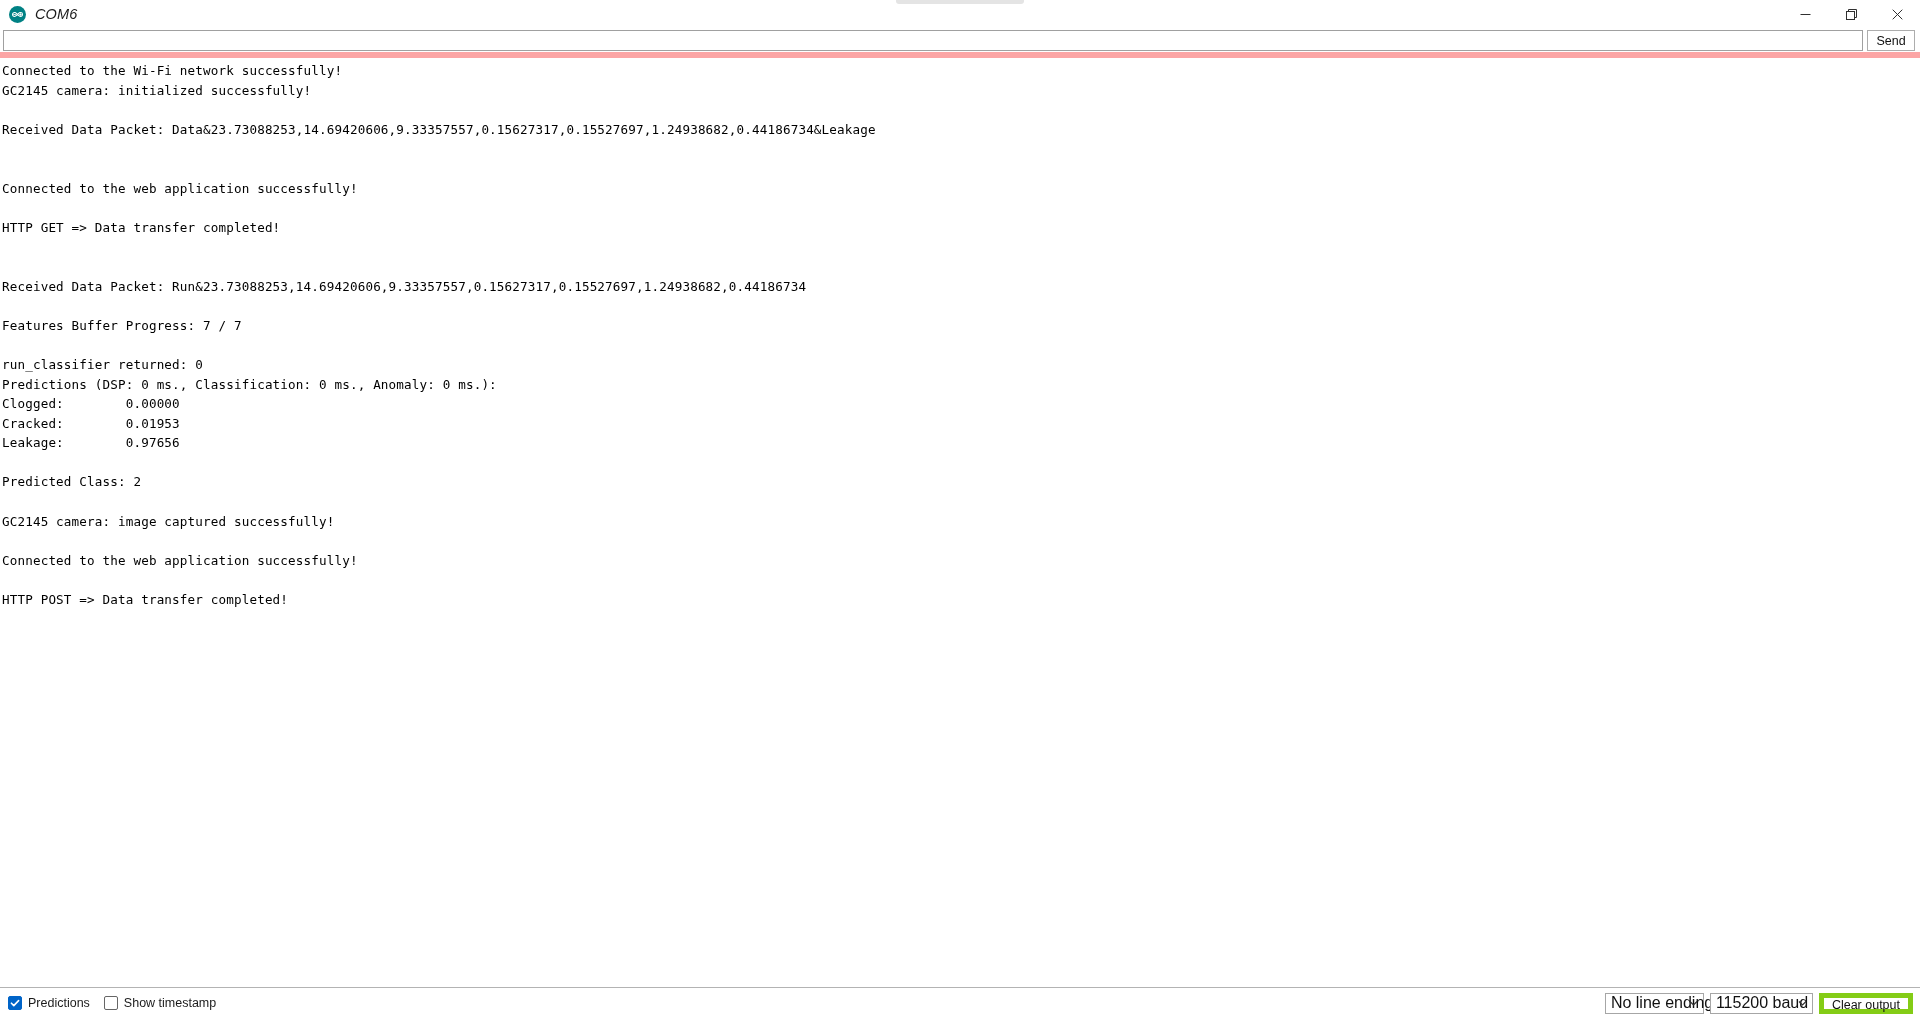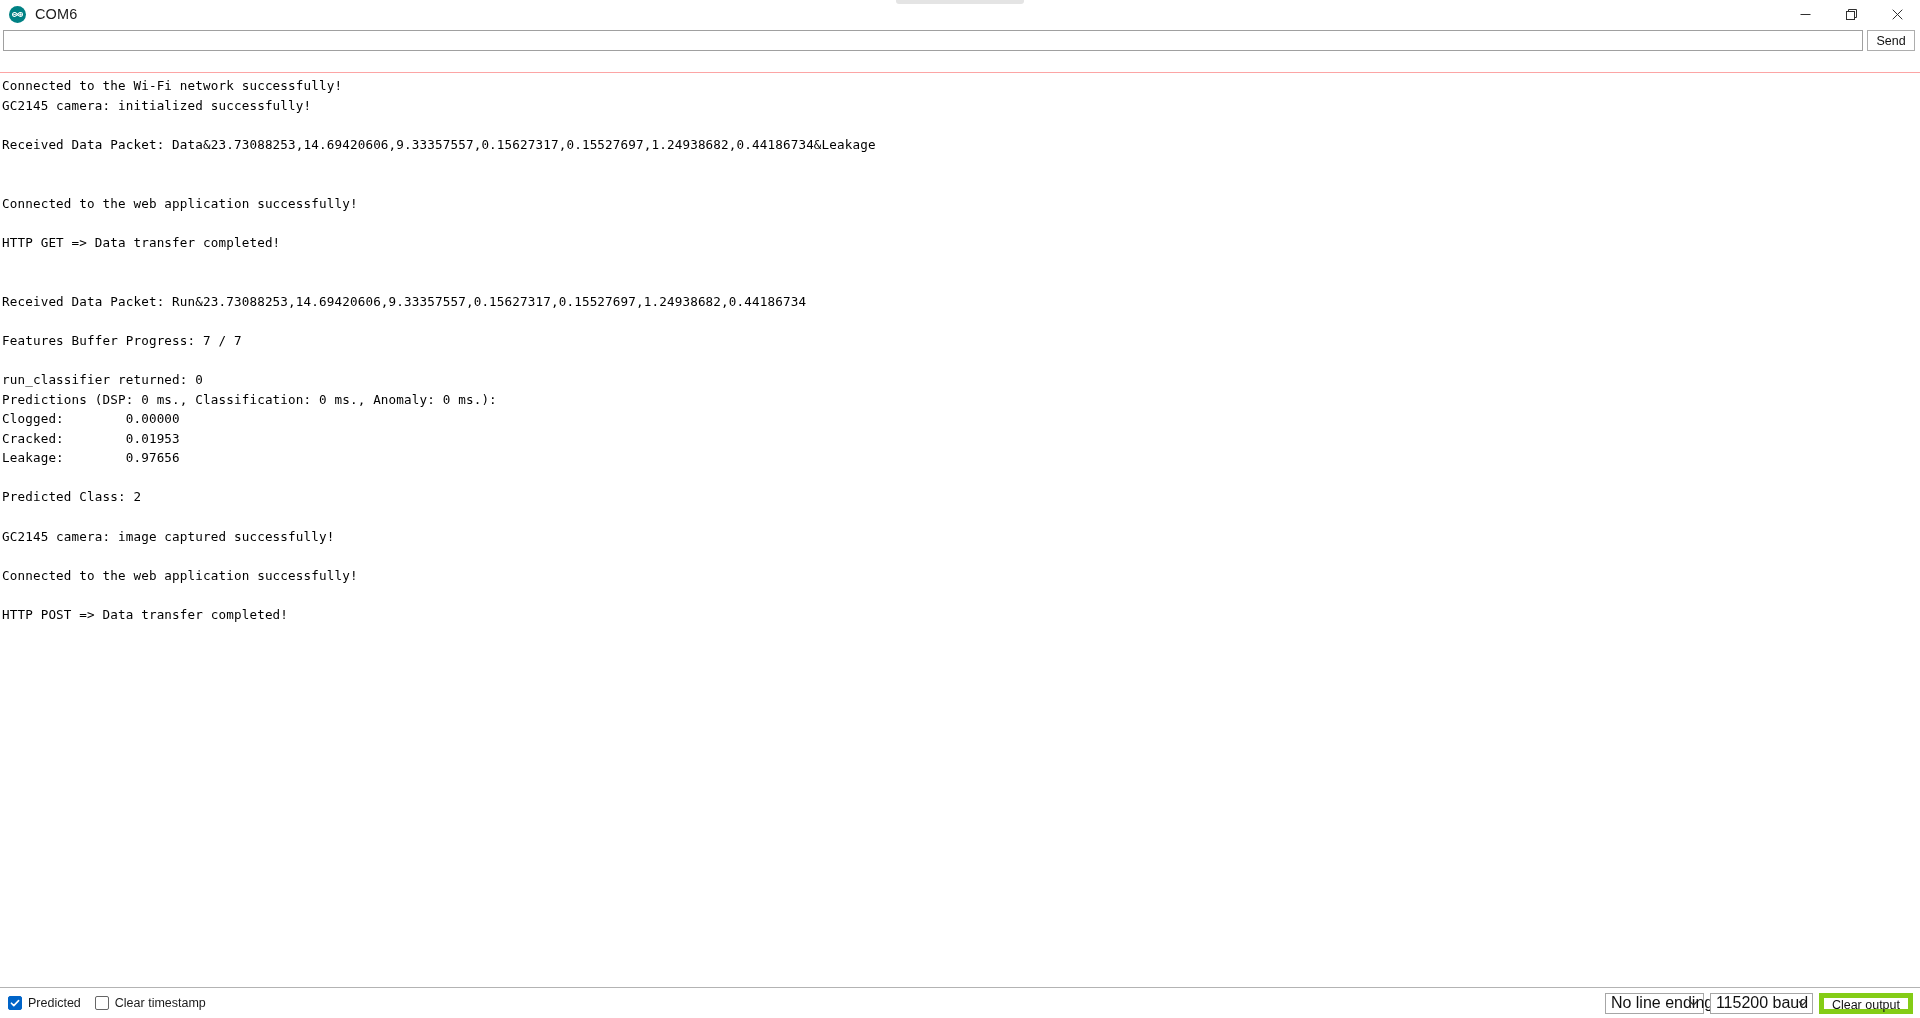--- a/index.html
+++ b/index.html
@@ -25,20 +25,21 @@
 
   
   .titlebar {
     height: 29px;
     min-height: 29px;
     display: flex;
     align-items: center;
     background: #ffffff;
     position: relative;
     border-bottom: 1px solid #ffffff;
+    font-style: italic;
   }
   .drag-nub {
     position: absolute;
     left: 50%;
     transform: translateX(-50%);
     top: 0px;
     width: 128px;
     height: 4px;
     background: #e4e4e4;
     border-radius: 0 0 3px 3px;
@@ -109,24 +110,23 @@
     color: #111;
     cursor: default;
     padding: 0;
   }
 
   
   .console-wrap {
     flex: 1 1 auto;
     position: relative;
     background: #ffffff;
-    border-top: 1px solid #fca5a5;
+    border-top: 6px solid #fca5a5;
     border-bottom: 1px solid #b3b3b3;
     overflow: hidden;
-    margin-top: 20px;
   }
   .console {
     position: absolute;
     inset: 0;
     overflow: auto;
     padding: 3px 0 0 2px;
     font-family: "DejaVu Sans Mono", "Liberation Mono", monospace;
     font-size: 12.6px;
     line-height: 19.6px;
     color: #000000;
@@ -265,28 +265,28 @@
   </div>
 
   <div class="statusbar">
 
     <div class="chk-group">
       <span class="chk checked" id="chk-autoscroll">
         <svg width="10" height="10" viewBox="0 0 10 10">
           <path d="M1.4 5.2L3.8 7.6L8.6 2.6" fill="none" stroke="#ffffff" stroke-width="1.6" stroke-linecap="round" stroke-linejoin="round"></path>
         </svg>
       </span>
-      <span class="chk-label">Predicted</span>
+      <span class="chk-label">Predictions</span>
     </div>
 
     <div class="chk-group">
       <span class="chk" id="chk-timestamp">
         
       </span>
-      <span class="chk-label">Clear timestamp</span>
+      <span class="chk-label">Show timestamp</span>
     </div>
 
     <div class="status-spacer"></div>
 
     <div class="select sel-lineending">
       <span>No line ending</span>
       <span class="caret">
         <svg viewBox="0 0 9 9">
             <path d="M1 3l3.5 3.5L8 3"></path>
           </svg>

